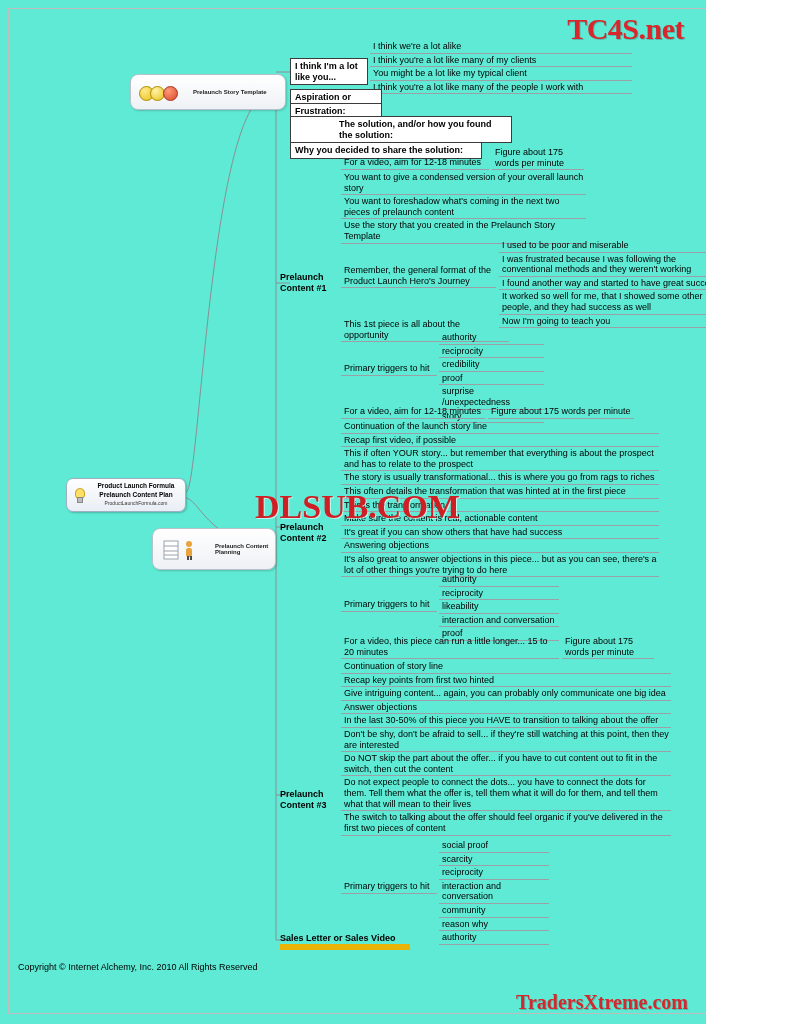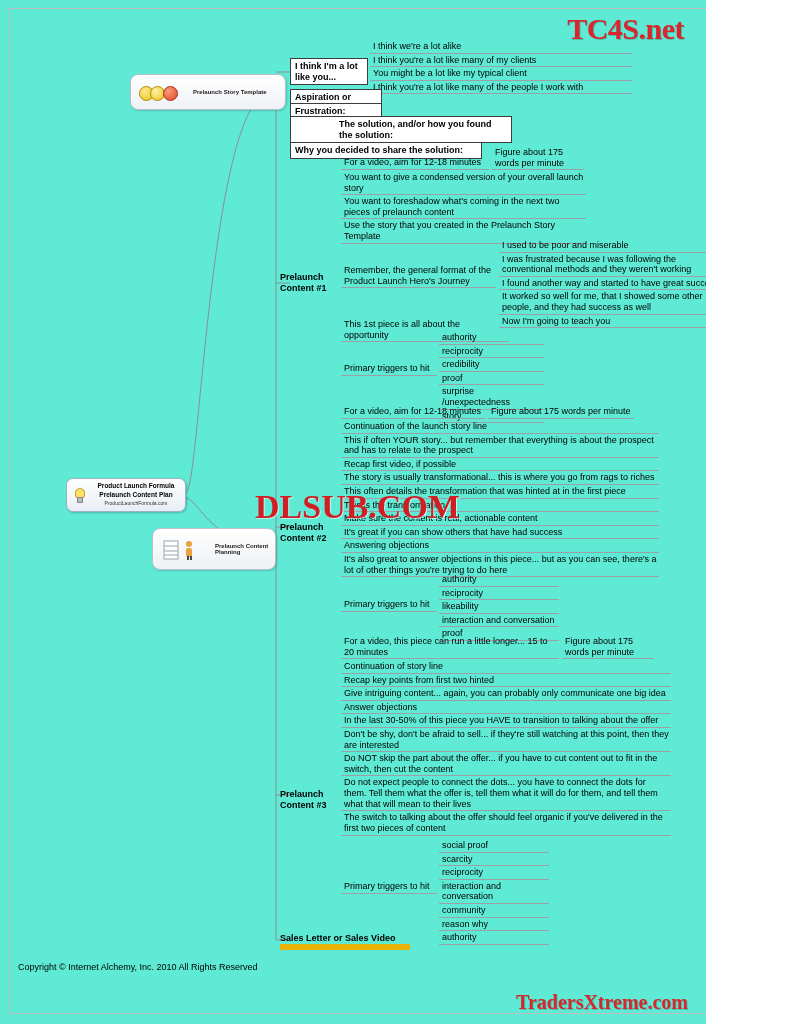--- a/index.html
+++ b/index.html
@@ -322,22 +322,22 @@
 
   <div class="node" style="left:341px; top:405px; width:144px;">
     <div class="leaf">For a video, aim for 12-18 minutes</div>
   </div>
   <div class="node" style="left:488px; top:405px; width:146px;">
     <div class="leaf">Figure about 175 words per minute</div>
   </div>
 
   <div class="node" style="left:341px; top:420px; width:318px;">
     <div class="leaf">Continuation of the launch story line</div>
+    <div class="leaf">Recap first video, if possible</div>
     <div class="leaf">This if often YOUR story... but remember that everything is about the prospect and has to relate to the prospect</div>
-    <div class="leaf">Recap first video, if possible</div>
     <div class="leaf">The story is usually transformational... this is where you go from rags to riches</div>
     <div class="leaf">This often details the transformation that was hinted at in the first piece</div>
     <div class="leaf">This is the transformation</div>
     <div class="leaf">Make sure the content is real, actionable content</div>
     <div class="leaf">It's great if you can show others that have had success</div>
     <div class="leaf">Answering objections</div>
     <div class="leaf">It's also great to answer objections in this piece... but as you can see, there's a lot of other things you're trying to do here</div>
   </div>
 
   <div class="node" style="left:341px; top:598px; width:96px;">

